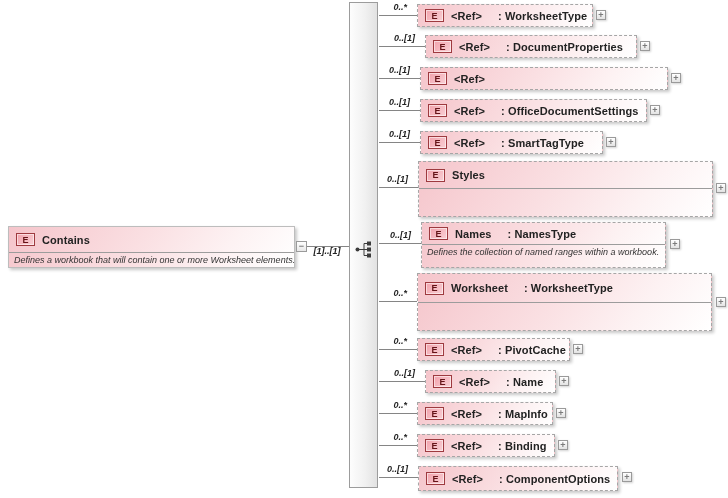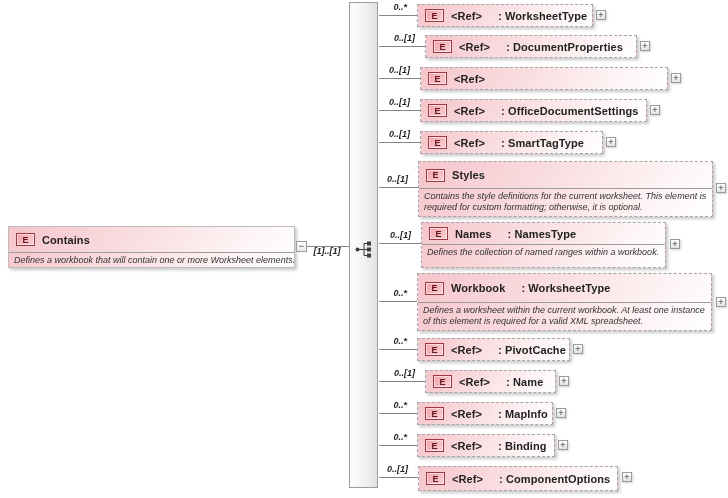--- a/index.html
+++ b/index.html
@@ -228,43 +228,41 @@
   </div>
   <div class="plus p4">+</div>
 
   <div class="ebox r5">
     <div class="ehead fix26">
       <span class="ebadge">E</span>
       <span class="ename">Styles</span>
 
     </div>
     <div class="divider"></div>
-    <div class="edesc">Contains the style definitions for the current worksheet. This element is required for custom formatting; otherwise, it is optional.</div>
   </div>
   <div class="plus p5">+</div>
 
   <div class="ebox r6">
     <div class="ehead fix21">
       <span class="ebadge">E</span>
       <span class="ename">Names</span>
       <span class="etype">: NamesType</span>
     </div>
     <div class="divider"></div>
     <div class="edesc">Defines the collection of named ranges within a workbook.</div>
   </div>
   <div class="plus p6">+</div>
 
   <div class="ebox r7">
     <div class="ehead fix28">
       <span class="ebadge">E</span>
-      <span class="ename">Workbook</span>
+      <span class="ename">Worksheet</span>
       <span class="etype">: WorksheetType</span>
     </div>
     <div class="divider"></div>
-    <div class="edesc">Defines a worksheet within the current workbook. At least one instance of this element is required for a valid XML spreadsheet.</div>
   </div>
   <div class="plus p7">+</div>
 
   <div class="ebox r8">
     <div class="ehead">
       <span class="ebadge">E</span>
       <span class="ename">&lt;Ref&gt;</span>
       <span class="etype">: PivotCache</span>
     </div>
   </div>

